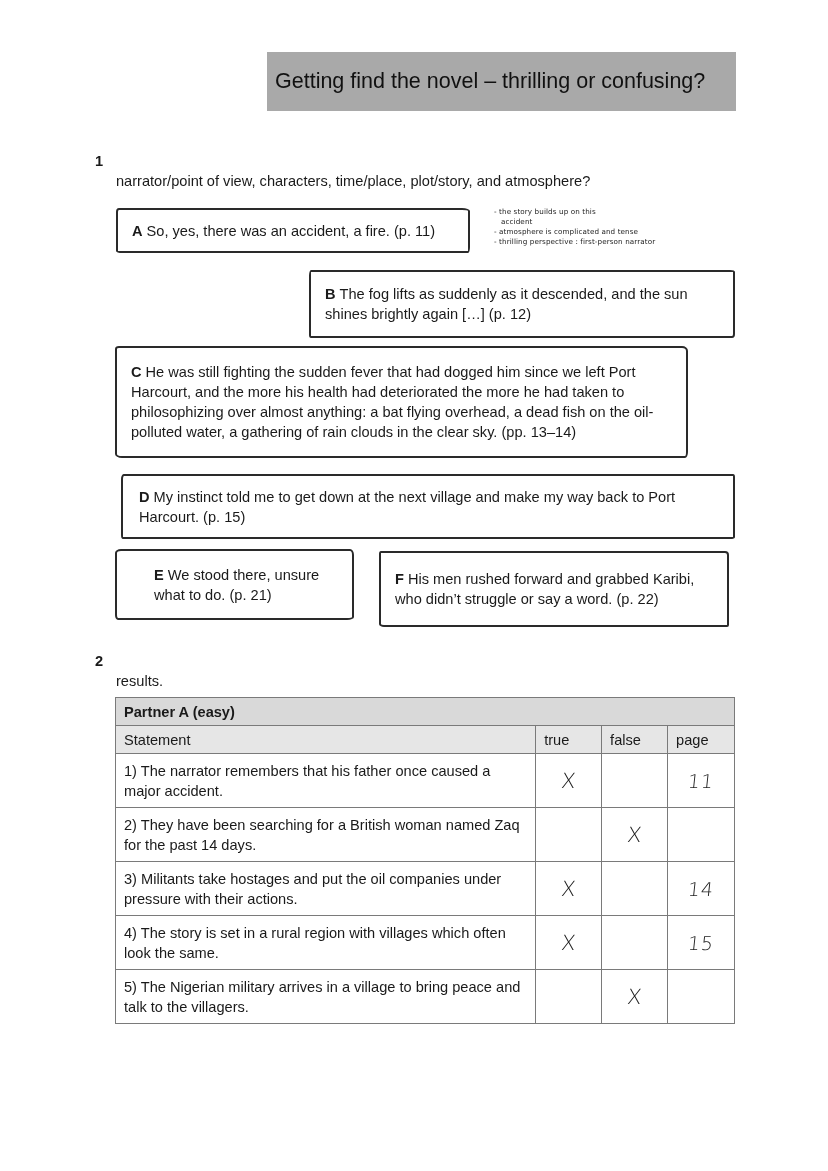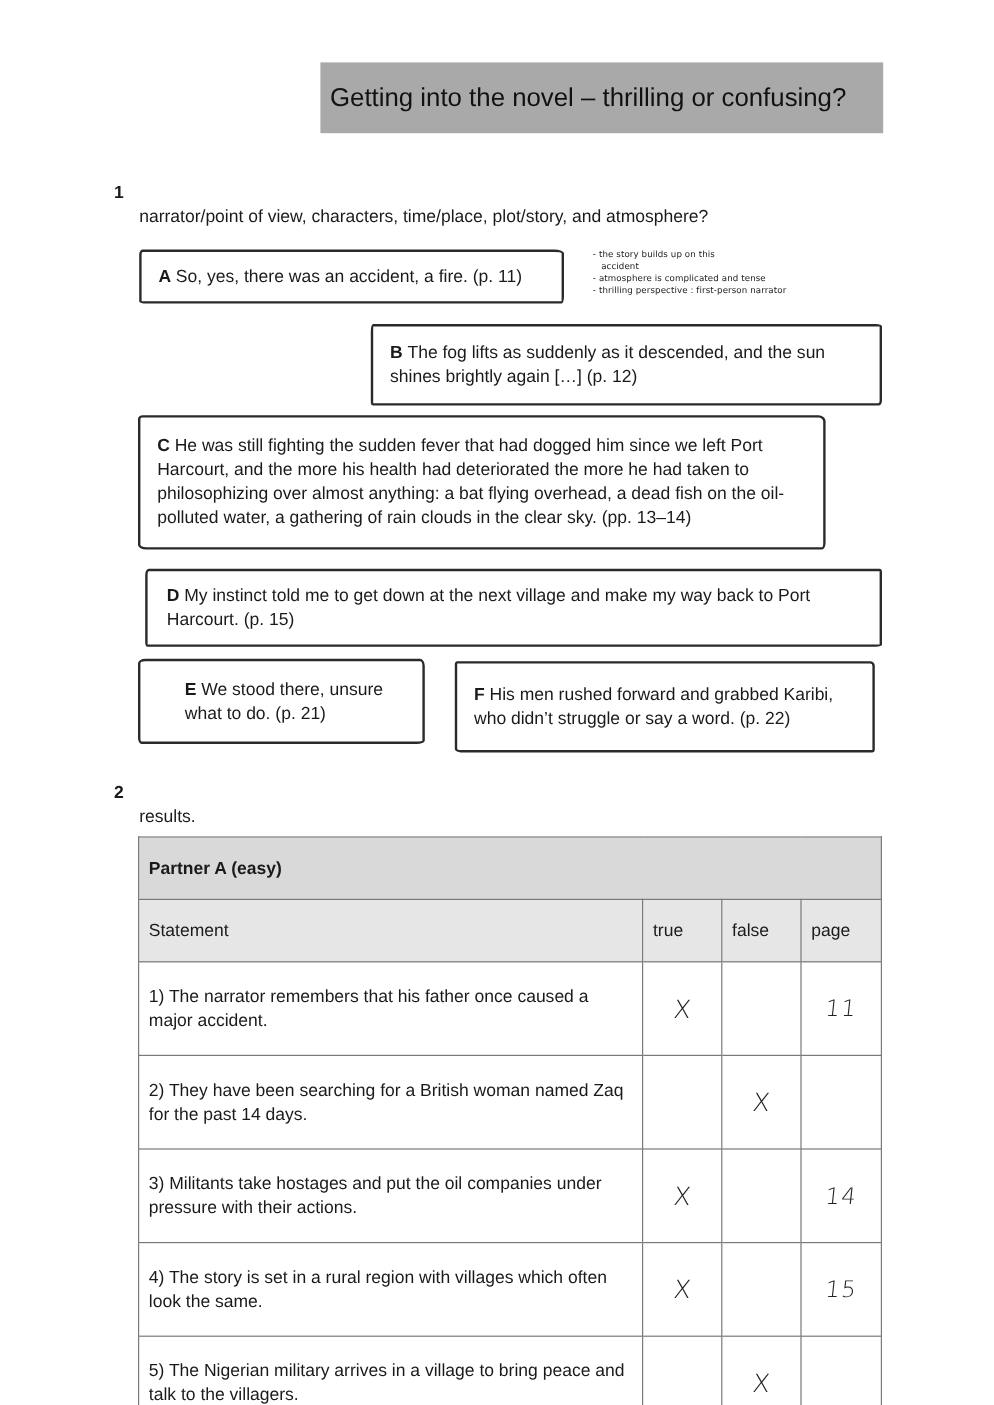--- a/index.html
+++ b/index.html
@@ -38,42 +38,42 @@
       color: #222; letter-spacing: 0.1px;
     }
     .notes div { white-space: nowrap; }
     .notes .indent { padding-left: 7px; }
     table.tf {
       position: absolute; left: 115px; top: 697px; width: 620px;
       border-collapse: collapse; font-size: 14.6px; color: #1a1a1a;
     }
     table.tf td, table.tf th {
       border: 1px solid #7a7a7a; text-align: left; font-weight: normal;
-      padding: 12px 8px; vertical-align: middle;
+      padding: 0 8px; vertical-align: middle;
     }
     table.tf tr.group th {
       background: #d9d9d9; font-weight: bold; height: 27px;
     }
     table.tf tr.head th { background: #e6e6e6; height: 27px; }
     table.tf tr.row td { height: 53px; line-height: 20px; }
     table.tf col.c1 { width: 421px; }
     table.tf col.c2 { width: 66px; }
     table.tf col.c3 { width: 66px; }
     table.tf col.c4 { width: 67px; }
     .hand {
       font-family: "DejaVu Sans", sans-serif; font-weight: 200; font-size: 21px;
       color: #222; text-align: center; display: block; transform: skewX(-6deg);
     }
     .hand.page { font-size: 19px; letter-spacing: 1px; }
   </style>
 </head>
 <body>
 
 <div class="title-box">
-  <span>Getting into the novel – thrilling or confusing?</span>
+  <span>Getting find the novel – thrilling or confusing?</span>
 </div>
 
 <div class="task" style="top:151px; width:660px; height:40px;">
   <span class="num">1</span>
   <span class="text" style="top:20px;">narrator/point of view, characters, time/place, plot/story, and atmosphere?</span>
 </div>
 
 <div class="quote q-a" style="left:116px; top:208px; width:354px; height:45px;">
   <span><span class="letter">A</span><span>So, yes, there was an accident, a fire. (p. 11)</span></span>
 </div>

